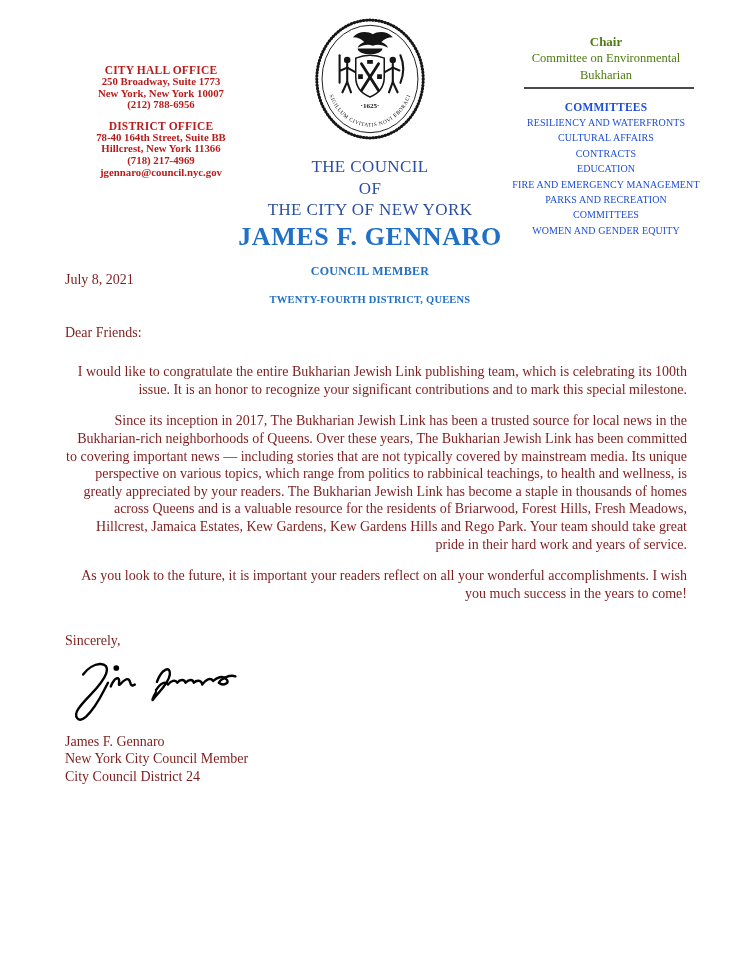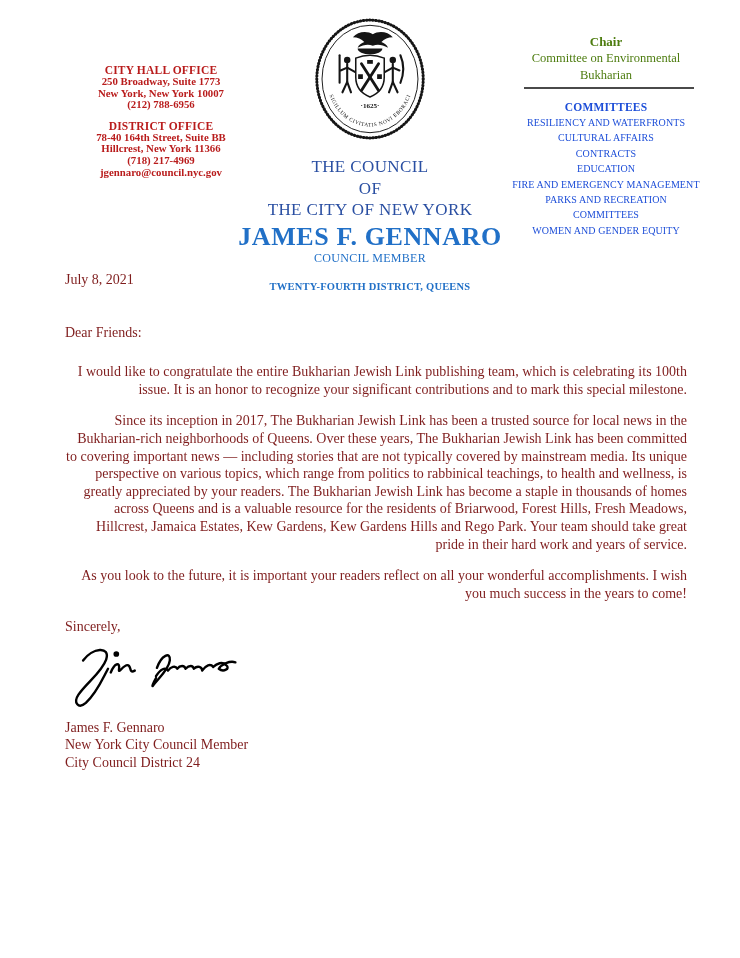--- a/index.html
+++ b/index.html
@@ -27,21 +27,21 @@
   .council-block {
     position:absolute; left:220px; top:156px; width:300px;
     text-align:center; color:#2a4fa2;
     font-size:17px; line-height:21.5px; letter-spacing:.4px;
   }
   .member-block {
     position:absolute; left:200px; top:223px; width:340px;
     text-align:center; color:#2170c7;
   }
   .member-name     { font-size:26px; font-weight:bold; letter-spacing:.6px; line-height:28px; }
-  .member-title    { font-size:12px; font-weight:normal; line-height:14px; margin-top:0; letter-spacing:.3px; }
+  .member-title    { font-size:12px; font-weight:bold; line-height:14px; margin-top:13px; letter-spacing:.3px; }
   .member-district { font-size:10.5px; font-weight:bold; line-height:12px; margin-top:16px; letter-spacing:.2px; }
 
   .chair-block {
     position:absolute; left:498px; top:33px; width:216px;
     text-align:center; color:#4d7c0f;
   }
   .chair-label { font-size:13px; font-weight:bold; line-height:17px; }
   .chair-line  { font-size:12.5px; line-height:17px; }
 
   .chair-divider {
@@ -57,21 +57,21 @@
   .committee-item     { font-size:10px; font-weight:normal; line-height:15.4px; letter-spacing:.1px; }
 
   
   .letter {
     position:absolute; left:65px; top:271px; width:622px;
     color:#7f1d1d; font-size:14px; line-height:17.6px;
   }
   .date        { margin-bottom:35px; }
   .salutation  { margin-bottom:22px; }
   .para        { margin-bottom:14px; text-align:right; }
-  .closing     { margin-top:16px; }
+  .closing     { margin-top:30px; }
   .signature   { margin-top:6px; margin-left:0; height:72px; }
   .signer-line { line-height:17.6px; }
 </style>
 </head>
 <body>
 
 <div class="page">
 
   <div class="office-block">
     <div class="office-title">CITY HALL OFFICE</div>

